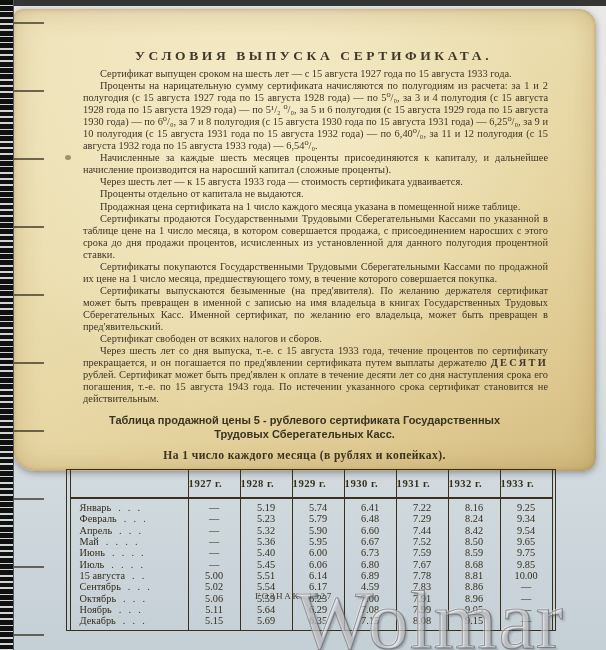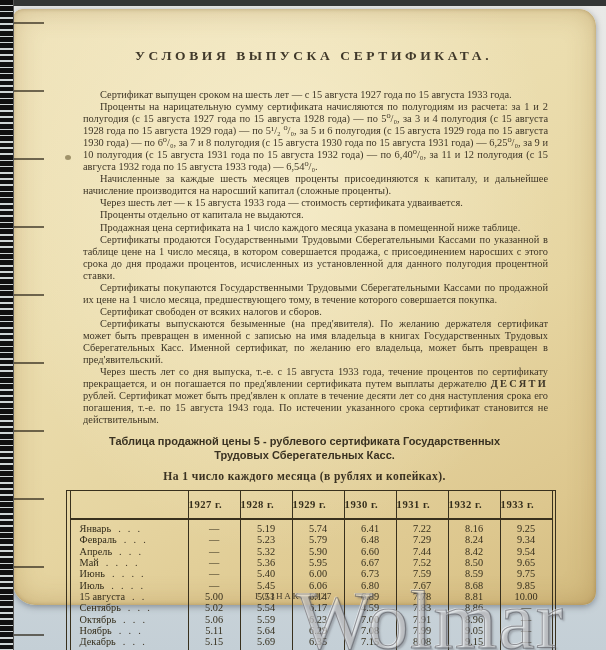--- a/index.html
+++ b/index.html
@@ -13,35 +13,35 @@
     position:absolute;top:0;left:0;width:13px;height:650px;z-index:7;
     background:repeating-linear-gradient(to bottom,#101010 0 4.6px,#cfd5d5 4.6px 6.2px);
     border-right:1px solid #555;
   }
   .edge-dashes{
     position:absolute;top:0;left:14px;width:30px;height:650px;z-index:5;pointer-events:none;
     background:repeating-linear-gradient(to bottom,rgba(45,38,25,.78) 0 2.4px,transparent 2.4px 68px);
     background-position:0 22px;opacity:.85;
   }
   .paper{
-    position:absolute;left:13px;top:9px;width:583px;height:596px;z-index:2;
+    position:absolute;left:13px;top:9px;width:583px;height:462px;z-index:2;
     border-radius:9px 17px 13px 22px;
     background:
       radial-gradient(ellipse at 45% 32%,rgba(255,250,228,.5),rgba(255,250,228,0) 62%),
       linear-gradient(152deg,#f0e4bc 0%,#ebddae 38%,#e6d5a1 62%,#ddc78e 86%,#d3bb7f 100%);
     box-shadow:inset 0 0 28px rgba(135,95,35,.30),inset 0 0 4px rgba(110,75,25,.35),0 2px 6px rgba(80,90,100,.55);
   }
   .stain{position:absolute;left:52px;top:146px;width:6px;height:5px;border-radius:50%;
     background:rgba(95,80,40,.55);filter:blur(.6px);}
   .doc-title{
     margin:39px 30px 0 48px;text-align:center;
     font-weight:bold;font-size:13.5px;letter-spacing:3.6px;color:#40392a;white-space:nowrap;
   }
   .body-text{
-    margin:25px 48px 0 70px;text-align:justify;
+    margin:4px 48px 0 70px;text-align:justify;
     font-size:10.4px;line-height:12.05px;color:#3e3627;
   }
   .body-text p{margin:0;text-indent:17px;}
   .em-caps{font-weight:bold;letter-spacing:2.2px;}
   .table-heading{margin-top:9px;text-align:center;color:#3a3222;}
   .th-main{font-family:"Liberation Sans","DejaVu Sans",sans-serif;font-weight:bold;
     font-size:11px;line-height:13.5px;margin:0 78px;}
   .th-sub{font-size:11.6px;font-weight:bold;margin-top:8px;letter-spacing:.4px;}
   .table-wrap{
     margin:7px 0 0 53px;display:inline-block;
@@ -85,22 +85,22 @@
 
   <div class="body-text">
       <p>Сертификат выпущен сроком на шесть лет — с 15 августа 1927 года по 15 августа 1933 года.</p>
       <p>Проценты на нарицательную сумму сертификата начисляются по полугодиям из расчета: за 1 и 2 полугодия (с 15 августа 1927 года по 15 августа 1928 года) — по 5⁰/₀, за 3 и 4 полугодия (с 15 августа 1928 года по 15 августа 1929 года) — по 5¹/₂ ⁰/₀, за 5 и 6 полугодия (с 15 августа 1929 года по 15 августа 1930 года) — по 6⁰/₀, за 7 и 8 полугодия (с 15 августа 1930 года по 15 августа 1931 года) — 6,25⁰/₀, за 9 и 10 полугодия (с 15 августа 1931 года по 15 августа 1932 года) — по 6,40⁰/₀, за 11 и 12 полугодия (с 15 августа 1932 года по 15 августа 1933 года) — 6,54⁰/₀.</p>
       <p>Начисленные за каждые шесть месяцев проценты присоединяются к капиталу, и дальнейшее начисление производится на наросший капитал (сложные проценты).</p>
       <p>Через шесть лет — к 15 августа 1933 года — стоимость сертификата удваивается.</p>
       <p>Проценты отдельно от капитала не выдаются.</p>
       <p>Продажная цена сертификата на 1 число каждого месяца указана в помещенной ниже таблице.</p>
       <p>Сертификаты продаются Государственными Трудовыми Сберегательными Кассами по указанной в таблице цене на 1 число месяца, в котором совершается продажа, с присоединением наросших с этого срока до дня продажи процентов, исчисленных из установленной для данного полугодия процентной ставки.</p>
       <p>Сертификаты покупаются Государственными Трудовыми Сберегательными Кассами по продажной их цене на 1 число месяца, предшествующего тому, в течение которого совершается покупка.</p>
+      <p>Сертификаты выпускаются безыменные (на пред'явителя). По желанию держателя сертификат может быть превращен в именной с записью на имя владельца в книгах Государственных Трудовых Сберегательных Касс. Именной сертификат, по желанию его владельца, может быть превращен в пред'явительский.</p>
       <p>Сертификат свободен от всяких налогов и сборов.</p>
-      <p>Сертификаты выпускаются безыменные (на пред'явителя). По желанию держателя сертификат может быть превращен в именной с записью на имя владельца в книгах Государственных Трудовых Сберегательных Касс. Именной сертификат, по желанию его владельца, может быть превращен в пред'явительский.</p>
       <p>Через шесть лет со дня выпуска, т.-е. с 15 августа 1933 года, течение процентов по сертификату прекращается, и он погашается по пред'явлении сертификата путем выплаты держателю <span class="em-caps">ДЕСЯТИ</span> рублей. Сертификат может быть пред'явлен к оплате в течение десяти лет со дня наступления срока его погашения, т.-е. по 15 августа 1943 года. По истечении указанного срока сертификат становится не действительным.</p>
     </div>
 
   <div class="table-heading">
     <div class="th-main">Таблица продажной цены 5 - рублевого сертификата Государственных Трудовых Сберегательных Касс.</div>
     <div class="th-sub">На 1 число каждого месяца (в рублях и копейках).</div>
   </div>
 
   <div class="table-wrap">
     <table class="price-table">

